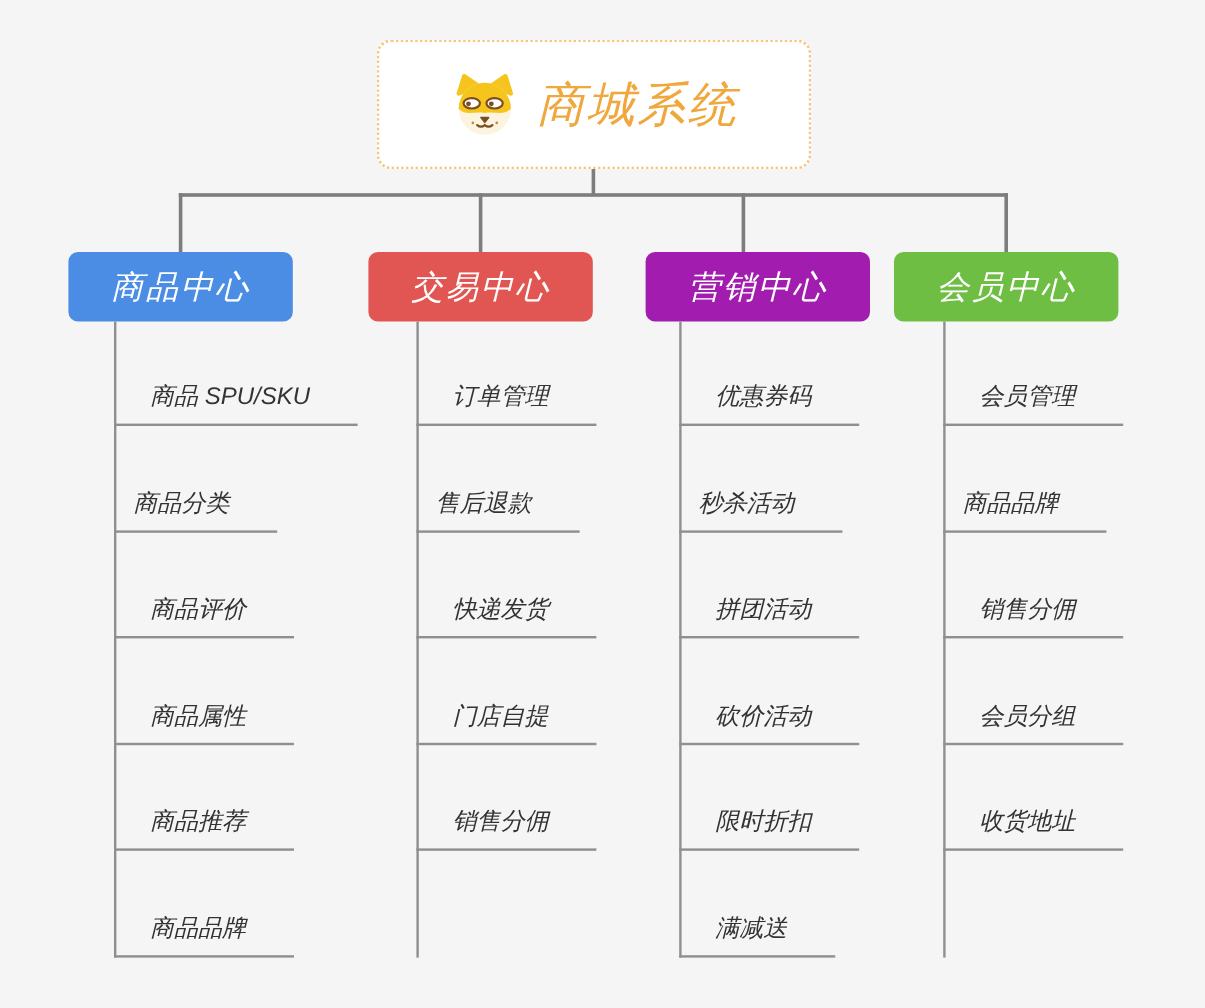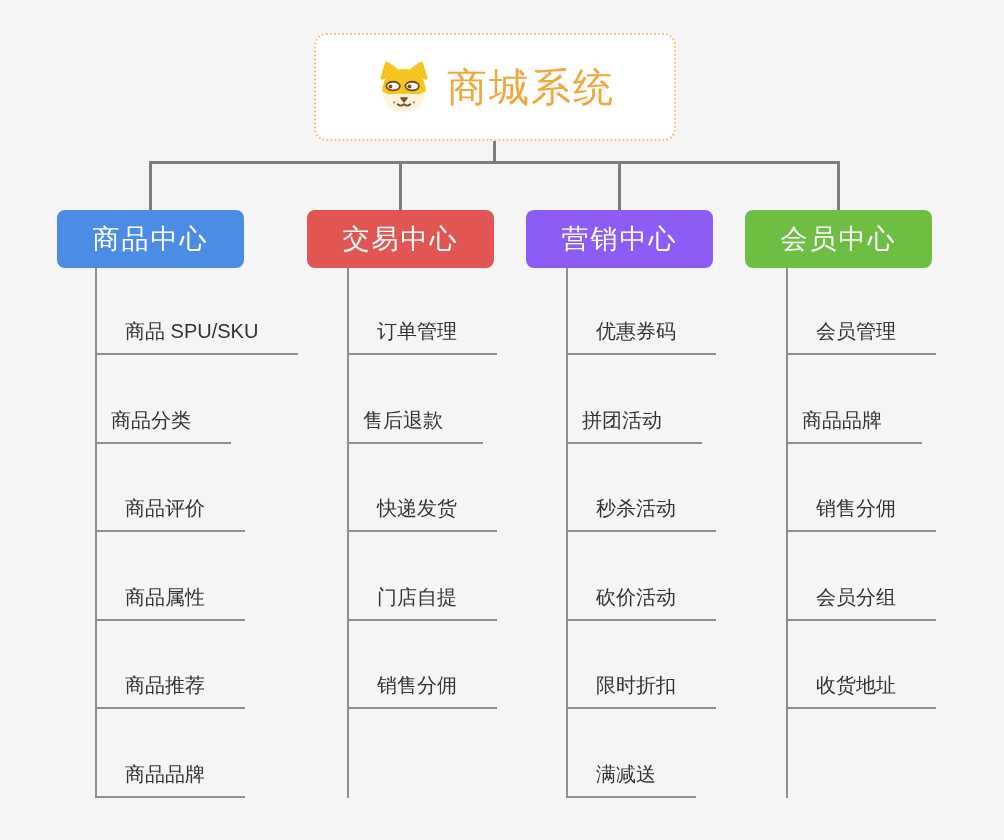--- a/index.html
+++ b/index.html
@@ -5,20 +5,21 @@
   html,body{margin:0;padding:0;}
   body{
     font-family:"Liberation Sans","DejaVu Sans",sans-serif;
     background:#f5f5f5;
   }
   #canvas{
     position:relative;
     width:1004px;height:840px;
     background:#f5f5f5;
     overflow:hidden;
+    font-style:italic;
   }
 
   
   .root-node{
     position:absolute;left:314px;top:33px;width:362px;height:108px;
     background:#ffffff;
     border:2px dotted #f6c57e;
     border-radius:12px;
     display:flex;align-items:center;justify-content:center;gap:14px;
     box-sizing:border-box;
@@ -101,21 +102,21 @@
       <path d="M28.5 41 h7 l-3.5 4.5 Z" fill="#7a4e21" stroke="#7a4e21" stroke-width="1.5" stroke-linejoin="round"></path>
       <path d="M25 48 Q28.5 51 32 48 Q35.5 51 39 48" fill="none" stroke="#7a4e21" stroke-width="2" stroke-linecap="round"></path>
       <circle cx="21" cy="46" r="1.2" fill="#b98a4f"></circle>
       <circle cx="43" cy="46" r="1.2" fill="#b98a4f"></circle>
     </svg>
     <span class="root-title">商城系统</span>
   </div>
 
   <div class="branch-node branch-1" style="background: rgb(75, 141, 228);">商品中心</div>
   <div class="branch-node branch-2" style="background: rgb(225, 86, 83);">交易中心</div>
-  <div class="branch-node branch-3" style="background: #8b5cf6;">营销中心</div>
+  <div class="branch-node branch-3" style="background: #a21caf; margin-left: 12px;">营销中心</div>
   <div class="branch-node branch-4" style="background: rgb(111, 190, 68);">会员中心</div>
 
   <div class="col col-1">
     <div class="leaf">商品 SPU/SKU</div>
     <div class="leaf">商品分类</div>
     <div class="leaf">商品评价</div>
     <div class="leaf">商品属性</div>
     <div class="leaf">商品推荐</div>
     <div class="leaf">商品品牌</div>
   </div>
@@ -123,22 +124,22 @@
   <div class="col col-2">
     <div class="leaf">订单管理</div>
     <div class="leaf">售后退款</div>
     <div class="leaf">快递发货</div>
     <div class="leaf">门店自提</div>
     <div class="leaf">销售分佣</div>
   </div>
 
   <div class="col col-3">
     <div class="leaf">优惠券码</div>
+    <div class="leaf">秒杀活动</div>
     <div class="leaf">拼团活动</div>
-    <div class="leaf">秒杀活动</div>
     <div class="leaf">砍价活动</div>
     <div class="leaf">限时折扣</div>
     <div class="leaf">满减送</div>
   </div>
 
   <div class="col col-4">
     <div class="leaf">会员管理</div>
     <div class="leaf">商品品牌</div>
     <div class="leaf">销售分佣</div>
     <div class="leaf">会员分组</div>

